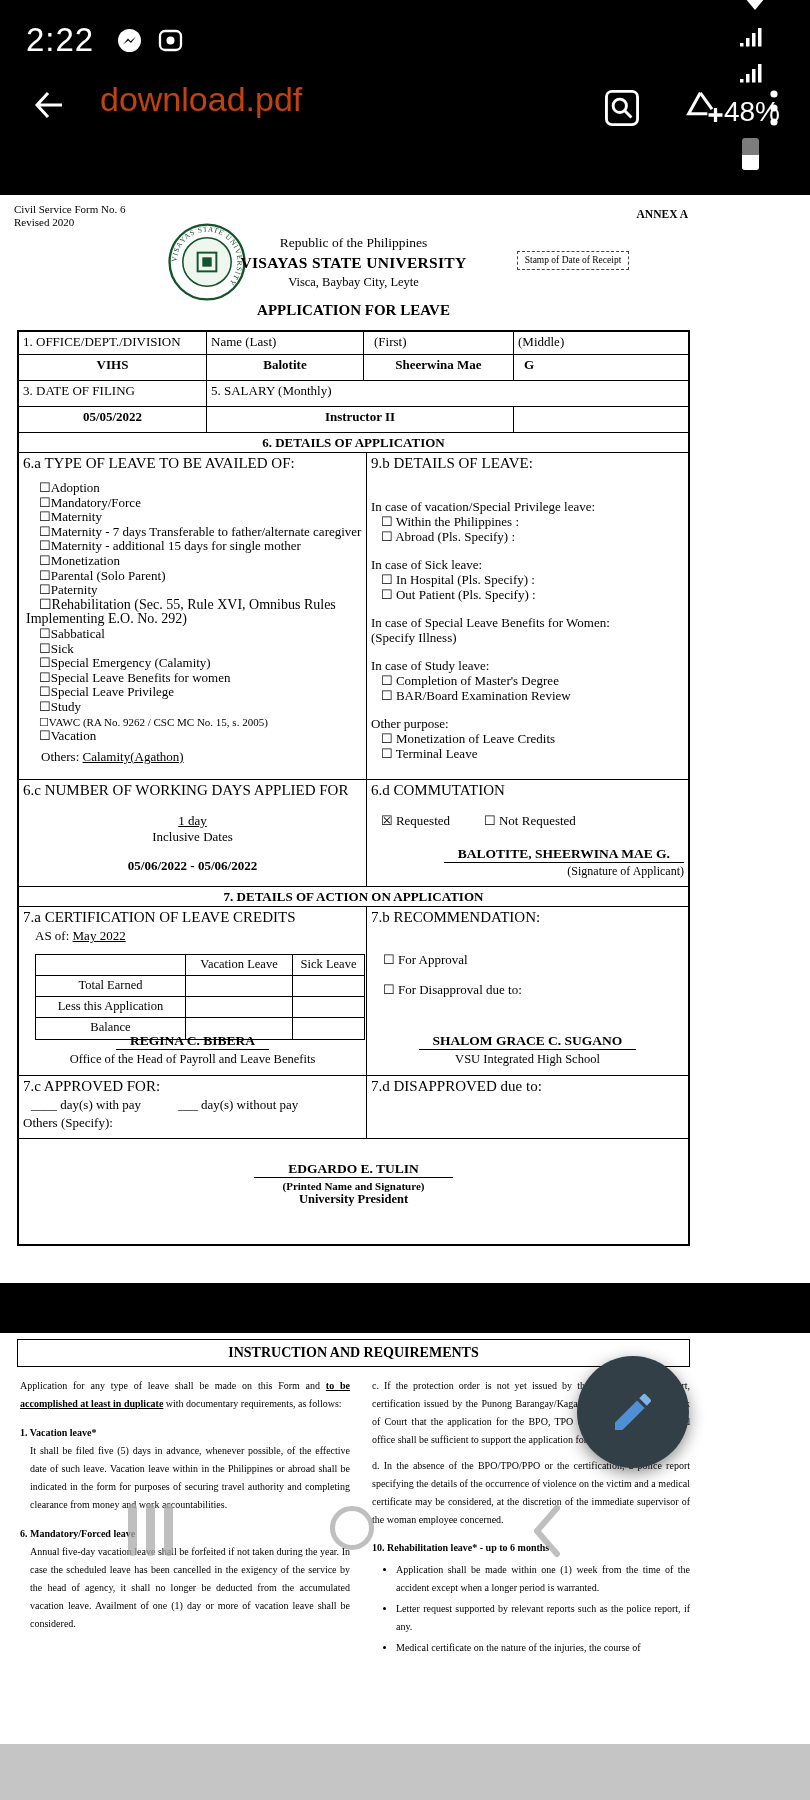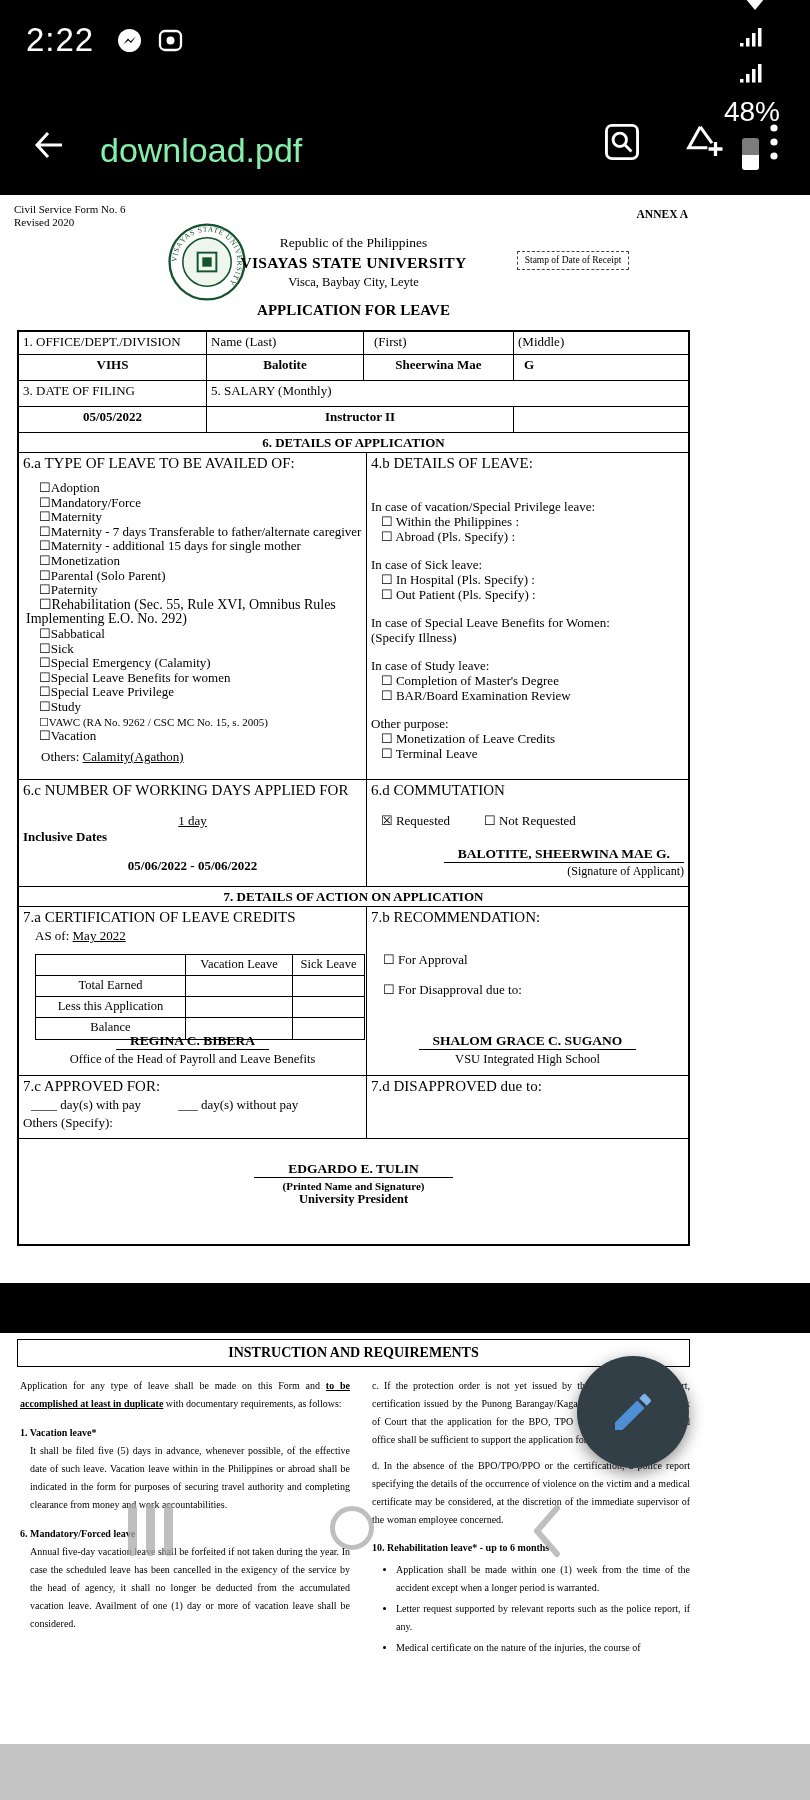--- a/index.html
+++ b/index.html
@@ -13,22 +13,22 @@
     font-family:"Liberation Sans","DejaVu Sans",sans-serif; }
   .sb-time { font-size:33px; letter-spacing:1px; margin-right:22px; }
   .sb-ic { display:block; margin-right:14px; }
   .sb-right { margin-left:auto; display:flex; align-items:center; gap:10px;flex-direction:column; }
   .sb-batt-text { font-size:28px; margin:0 4px 0 6px; }
   .battery { width:17px; height:32px; border-radius:3px; background:#7c7c7c; position:relative; overflow:hidden; }
   .battery:before { content:""; position:absolute; top:-4px; left:5px; width:7px; height:4px; background:#7c7c7c; }
   .battery .fill { position:absolute; bottom:0; left:0; right:0; height:48%; background:#fff; }
 
   .app-bar { position:absolute; top:80px; left:0; width:810px; height:90px;
-    display:flex; align-items:flex-end; padding:0 22px;
-    font-family:"Liberation Sans","DejaVu Sans",sans-serif; color:#86efac; }
+    display:flex; align-items:flex-start; padding:0 22px;
+    font-family:"Liberation Sans","DejaVu Sans",sans-serif; color:#c2410c; }
   .ab-btn { background:none; border:none; padding:8px; cursor:pointer; display:flex; align-items:center; }
   .ab-title { font-size:34px; margin-left:26px; font-weight:400; }
   .ab-actions { margin-left:auto; display:flex; align-items:center; gap:26px; }
 
   
   .pdf-viewport { position:absolute; inset:0; }
   .page { position:absolute; left:0; width:810px; background:#fff; overflow:hidden; }
   .page1 { top:195px; height:1088px; }
   .page2 { top:1333px; height:467px; }
 
@@ -66,21 +66,21 @@
   .leave-list .leave-item:nth-child(16){ font-size:11px; }
   .others-line { margin-top:5px; padding-left:18px; }
 
   .b-lines { margin-top:27px; }
   .b-lines .b-line { line-height:15px; }
   .b-lines .head { margin-top:13px; }
   .b-lines .head:first-child { margin-top:0; }
   .b-lines .item { padding-left:10px; }
 
   .c-days { margin-top:14px; text-align:center; }
-  .c-incl { text-align:left;font-weight:bold; }
+  .c-incl { text-align:center; }
   .c-dates { text-align:center; margin-top:13px; font-weight:bold; }
   .commut-line { margin-top:14px; display:flex; gap:34px; padding-left:10px; }
   .sig-block { margin-top:17px; text-align:right; }
   .sig-name { display:inline-block; border-bottom:1px solid #000; padding:0 14px; font-weight:bold; font-size:13.5px; }
   .sig-label { font-size:12px; margin-top:1px; }
 
   .asof { padding-left:12px; margin-top:2px; }
   .credits { margin:10px 0 0 12px; width:330px; border:1px solid #000; font-size:12.5px; }
   .cr-row { display:flex; border-bottom:1px solid #000; height:21px; }
   .credits > .cr-list > .cr-row:last-child { border-bottom:none; }
@@ -280,21 +280,21 @@
                 <div class="leave-item">☐Study</div>
                 <div class="leave-item">☐VAWC (RA No. 9262 / CSC MC No. 15, s. 2005)</div>
                 <div class="leave-item">☐Vacation</div>
               </div>
             <div class="others-line">
               <span>Others:</span>
               <span class="uline">Calamity(Agathon)</span>
             </div>
           </div>
           <div class="td colB">
-            <div class="sec-title">4.b DETAILS OF LEAVE:</div>
+            <div class="sec-title">9.b DETAILS OF LEAVE:</div>
             <div class="b-lines">
                 <div class="b-line head">In case of vacation/Special Privilege leave:</div>
                 <div class="b-line item">☐ Within the Philippines :</div>
                 <div class="b-line item">☐ Abroad (Pls. Specify) :</div>
                 <div class="b-line head">In case of Sick leave:</div>
                 <div class="b-line item">☐ In Hospital (Pls. Specify) :</div>
                 <div class="b-line item">☐ Out Patient (Pls. Specify) :</div>
                 <div class="b-line head">In case of Special Leave Benefits for Women:</div>
                 <div class="b-line sub">(Specify Illness)</div>
                 <div class="b-line head">In case of Study leave:</div>

